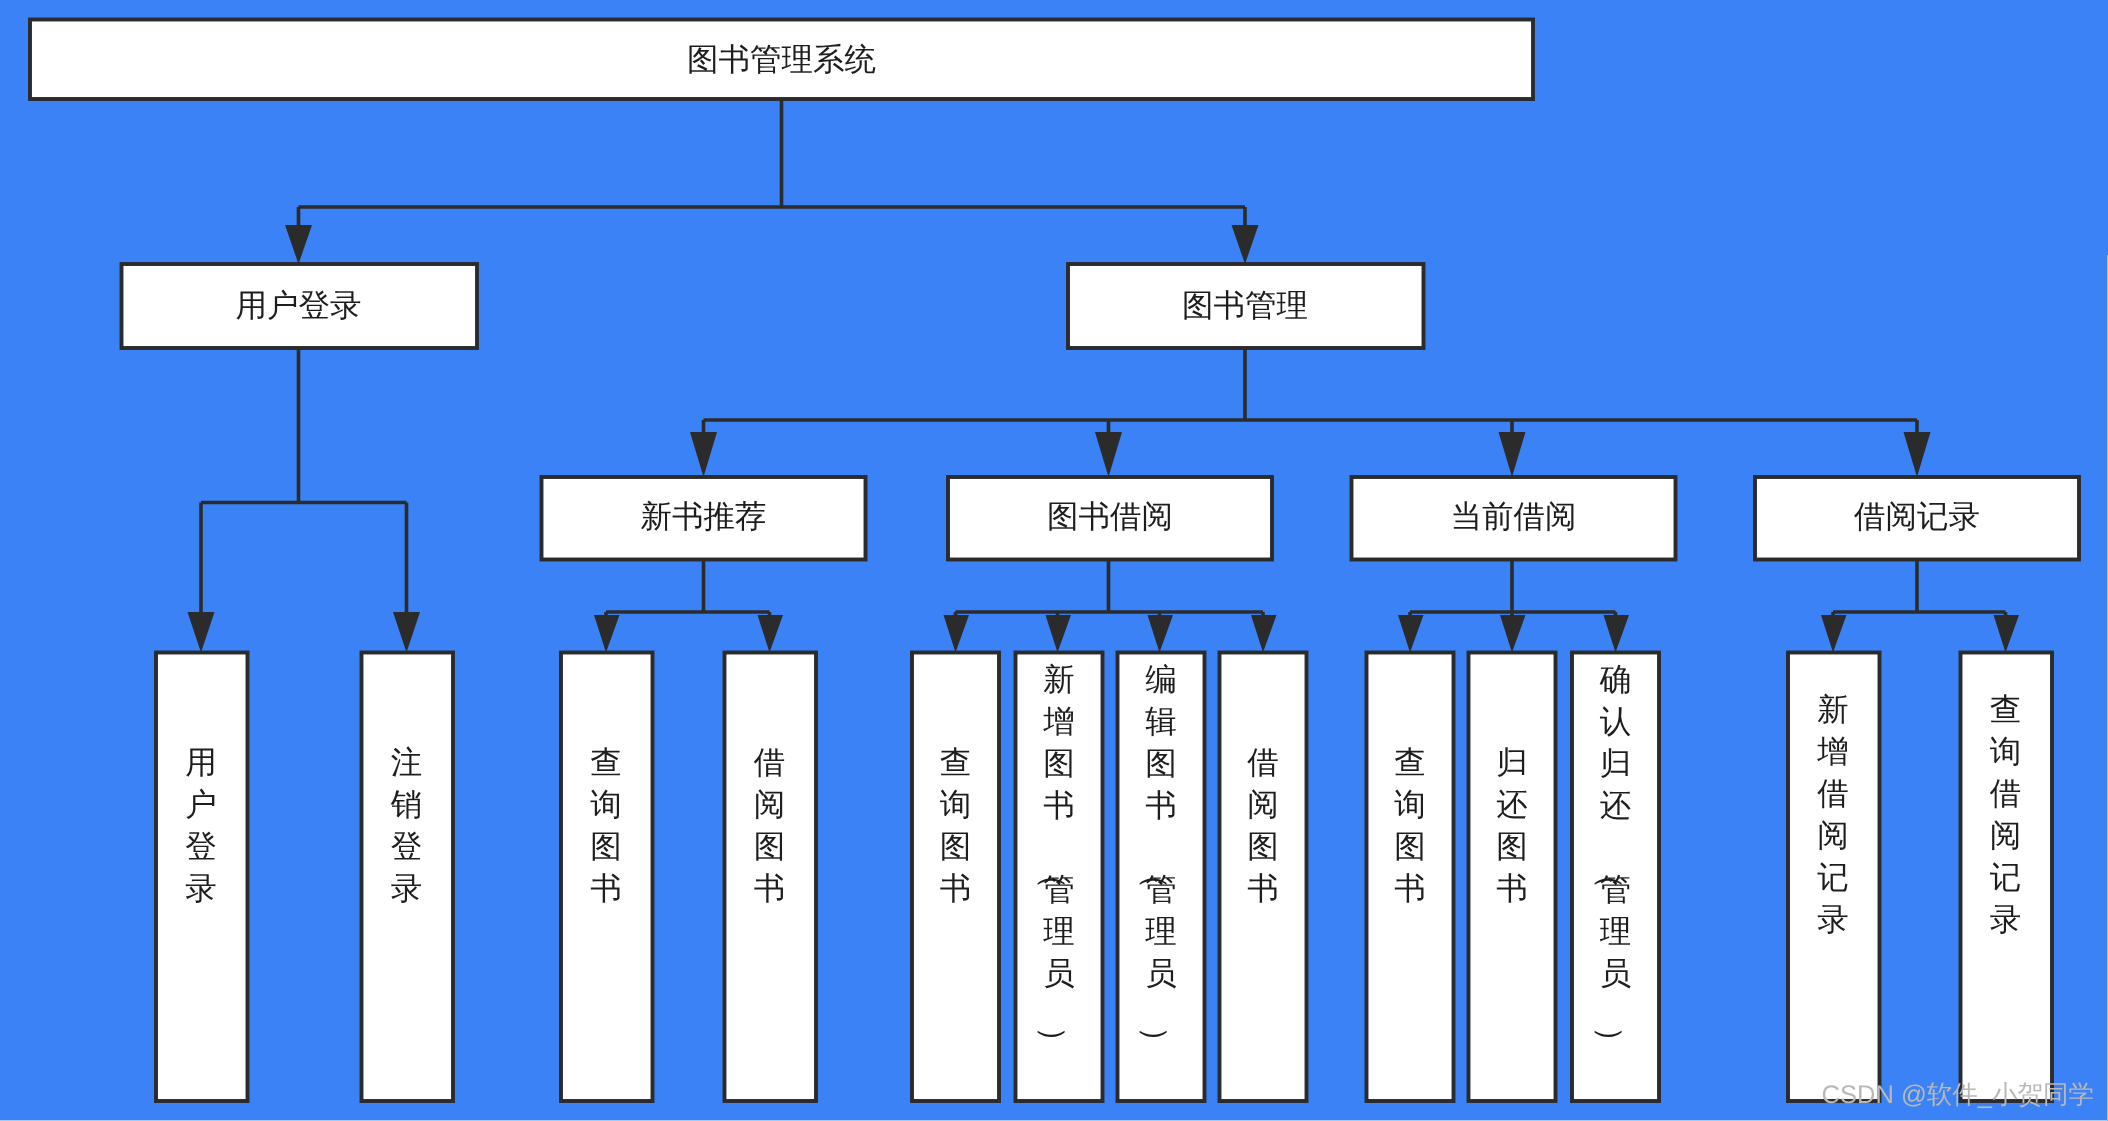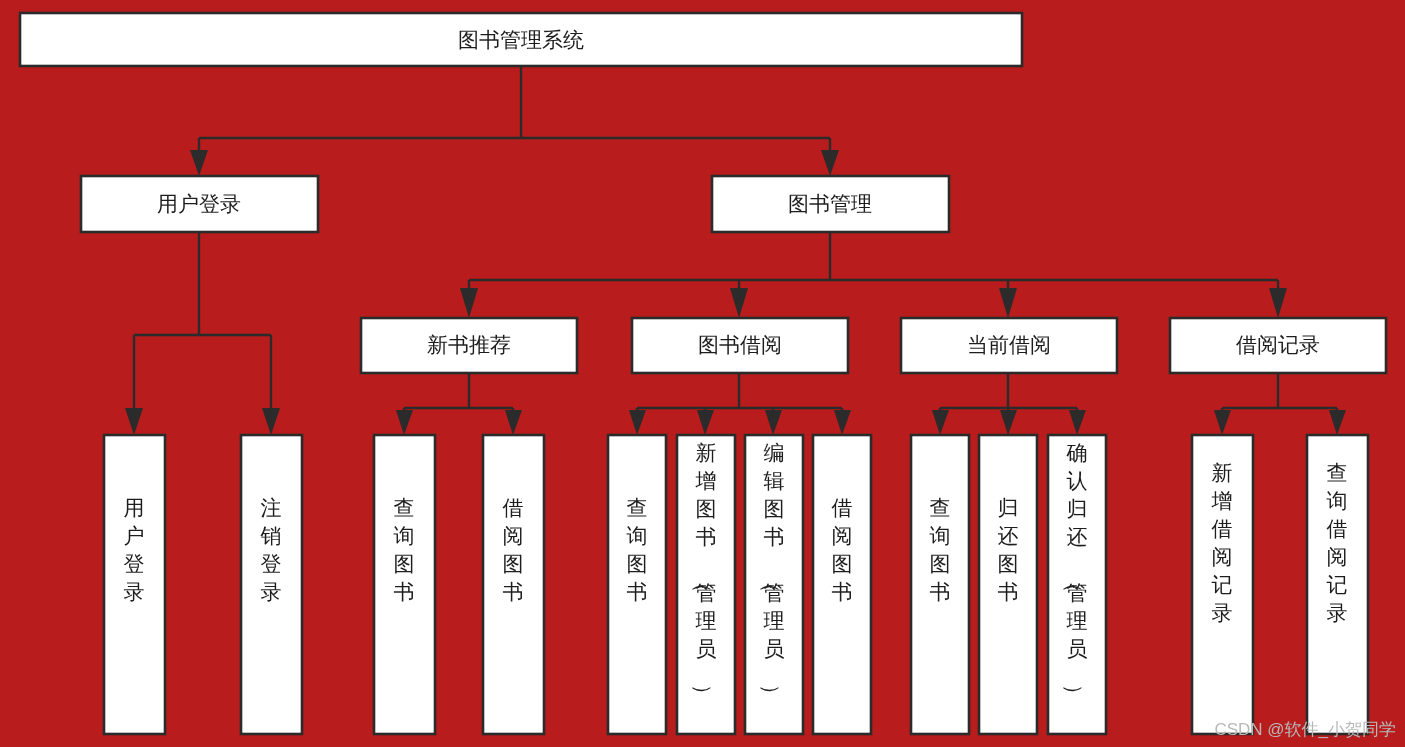--- a/index.html
+++ b/index.html
@@ -8,21 +8,21 @@
     padding: 0;
     background: #ffffff;
   }
   body {
     font-family: "Liberation Sans", "DejaVu Sans", sans-serif;
   }
   #diagram-root {
     position: relative;
     width: 1405px;
     height: 747px;
-    background: #b91c1c;
+    background: #3b82f6;
     overflow: hidden;
   }
   svg#tree-svg {
     position: absolute;
     left: 0;
     top: 0;
     width: 1405px;
     height: 747px;
     display: block;
   }

